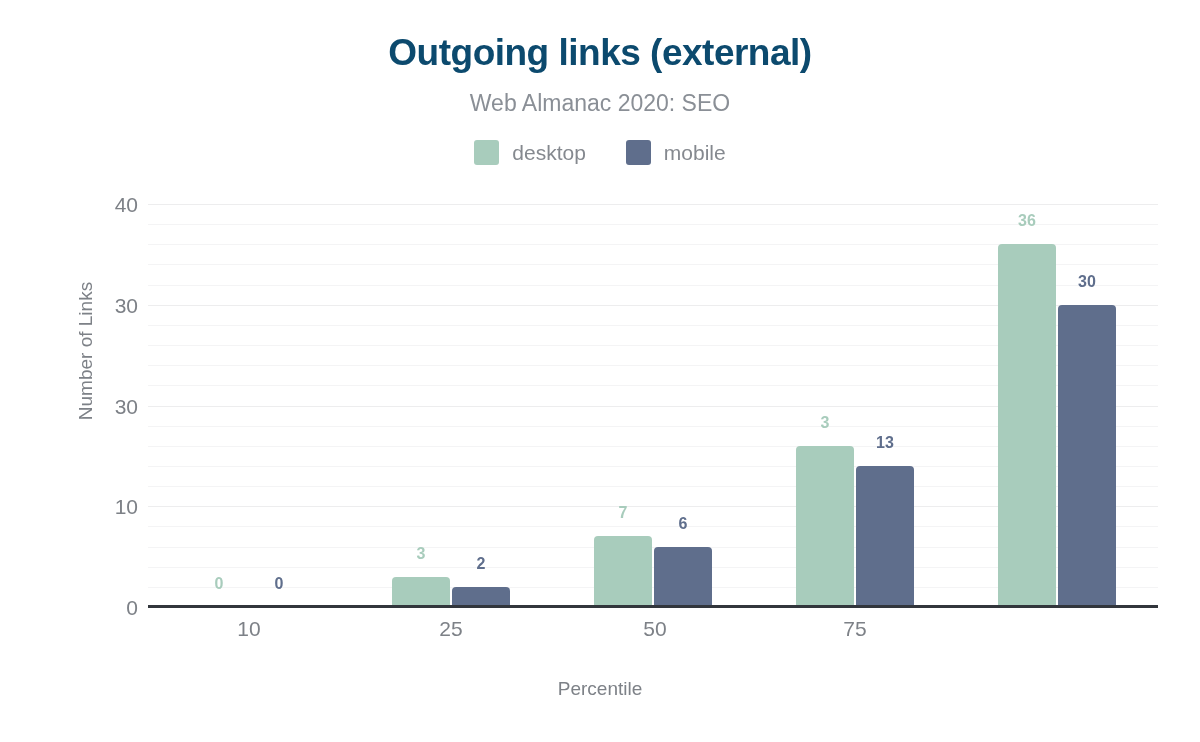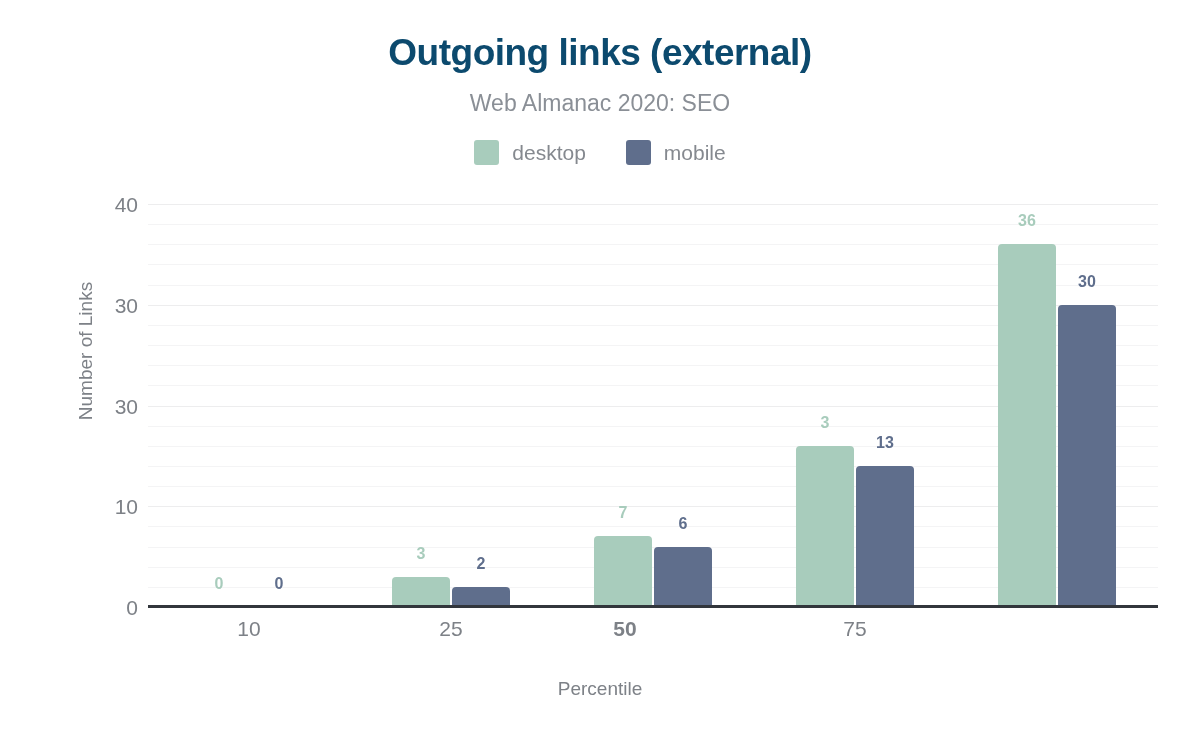--- a/index.html
+++ b/index.html
@@ -239,15 +239,15 @@
   <div class="x-ticks-layer"></div>
 
   <div class="x-axis-title">Percentile</div>
 <div class="y-tick" style="top: 597px;">0</div>
     <div class="y-tick" style="top: 496.25px;">10</div>
     <div class="y-tick" style="top: 395.5px;">30</div>
     <div class="y-tick" style="top: 294.75px;">30</div>
     <div class="y-tick" style="top: 194px;">40</div>
     <div class="x-tick" style="left: 148px; width: 202px;">10</div>
     <div class="x-tick" style="left: 350px; width: 202px;">25</div>
-    <div class="x-tick" style="left: 524px; width: 202px; font-weight: bold;">50</div>
+    <div class="x-tick" style="left: 554px; width: 202px;">50</div>
     <div class="x-tick" style="left: 754px; width: 202px;">75</div>
   </div>
 
 </body></html>

